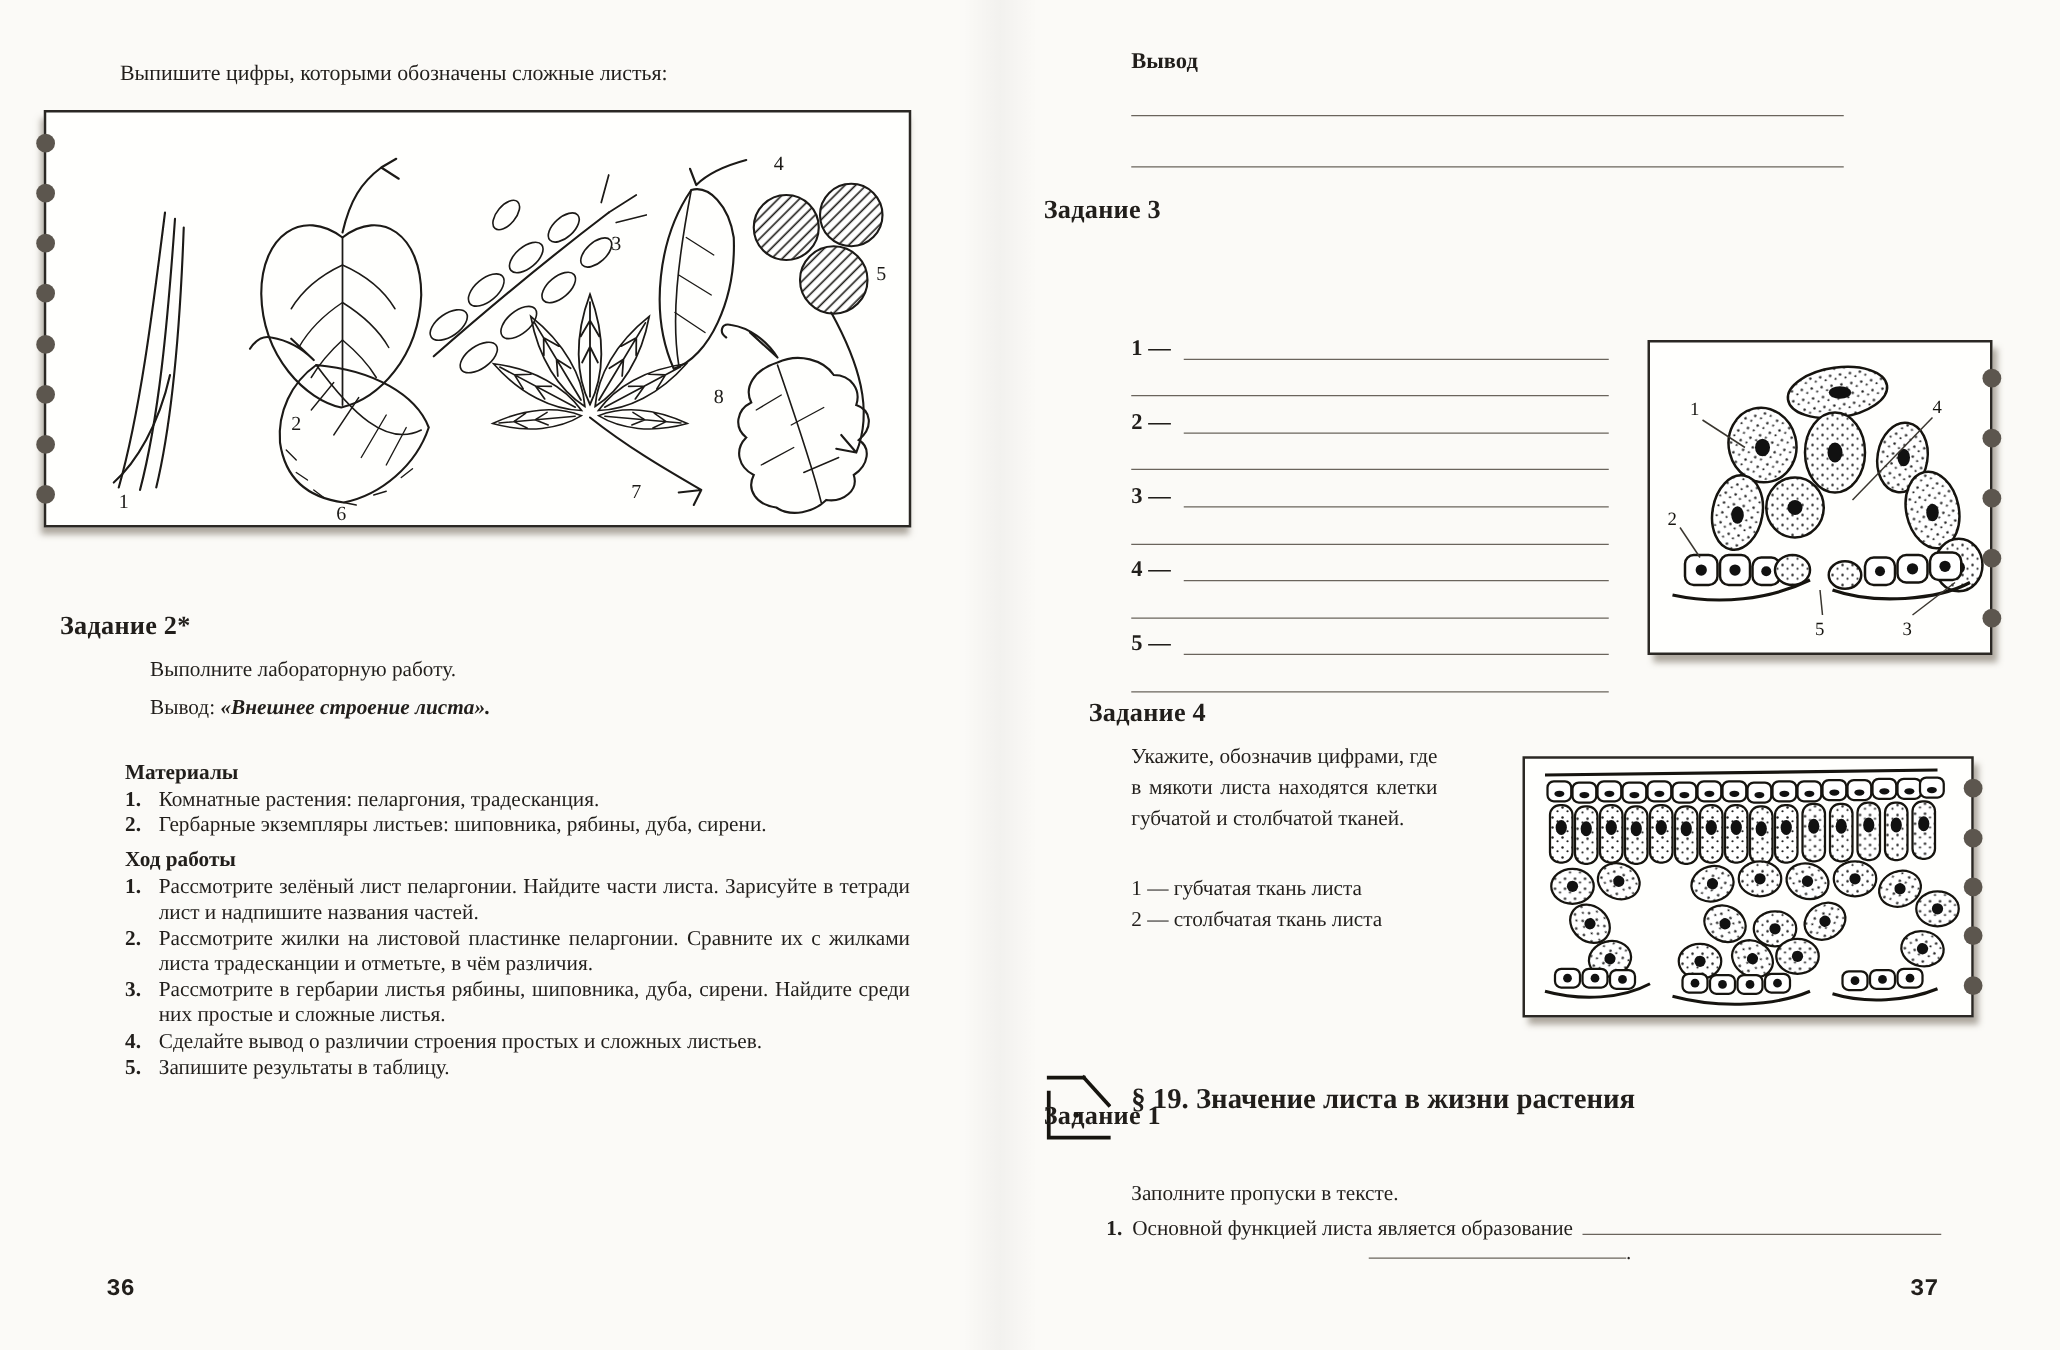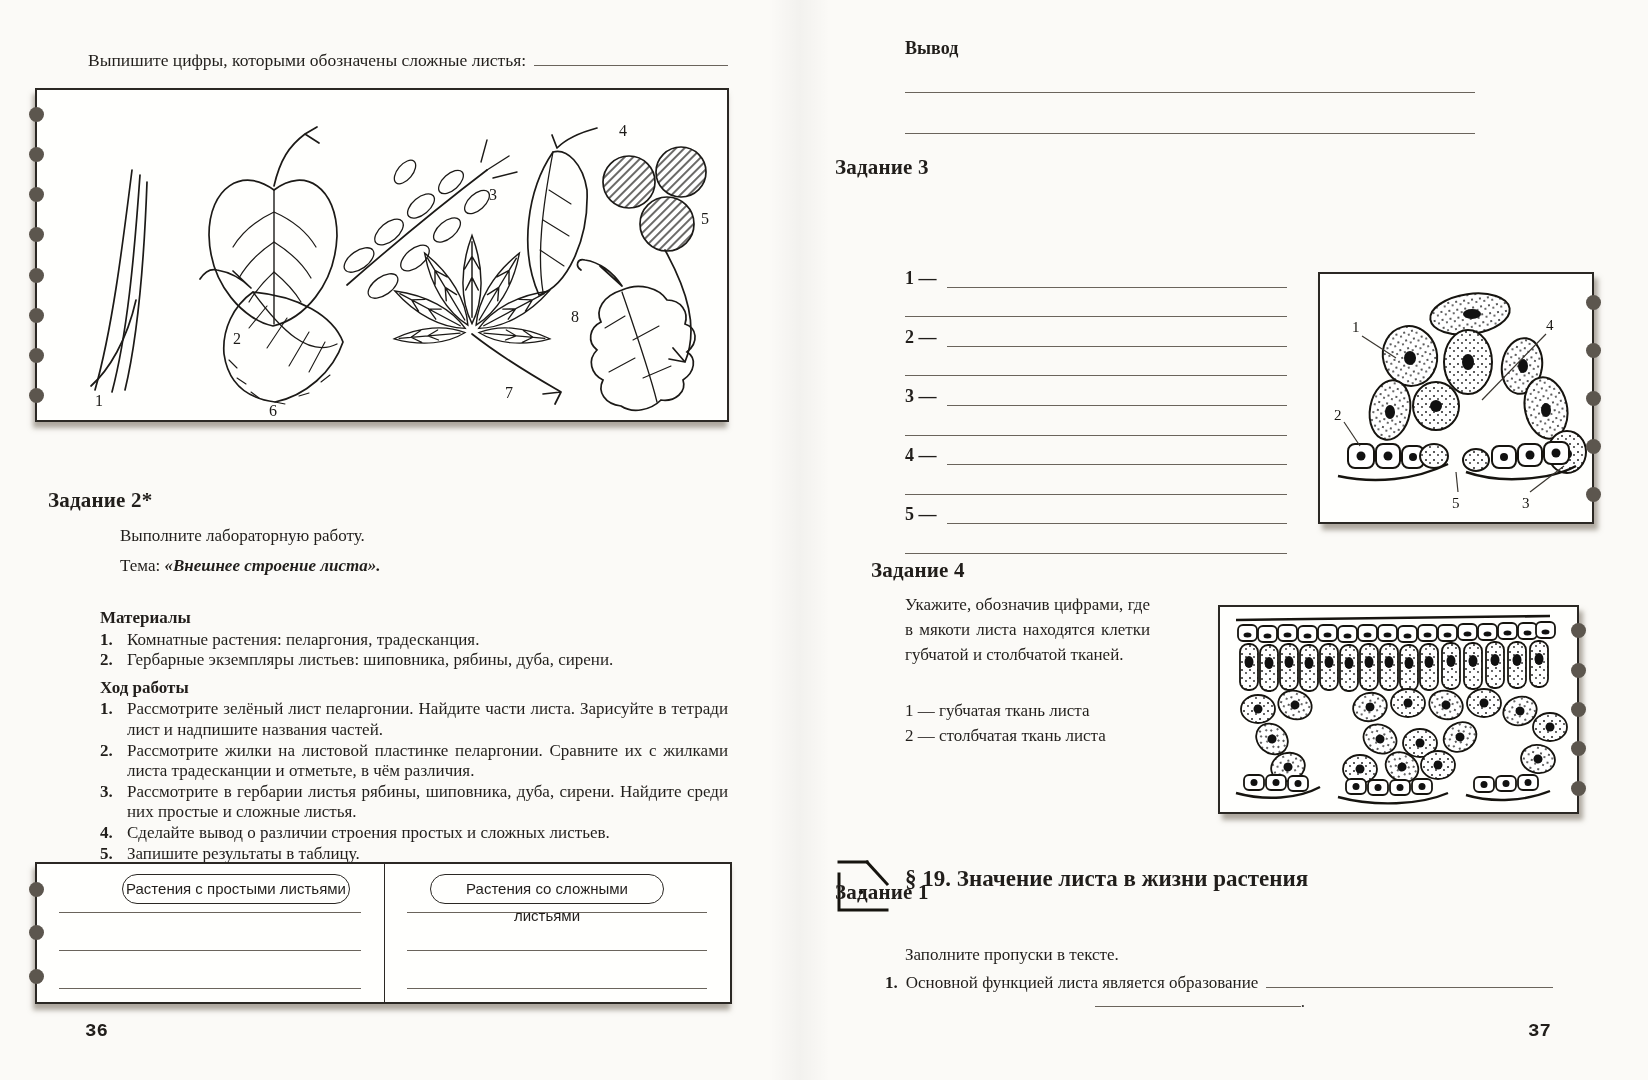--- a/index.html
+++ b/index.html
@@ -49,21 +49,21 @@
   .fillrow .num{font-weight:bold;margin-right:8px;}
   .fillrow .rule{flex:1;margin-left:8px;height:15px;}
   svg text{font-family:"Liberation Serif","DejaVu Serif",serif;}
 </style>
 </head>
 <body>
 
 <div class="screen">
   <div class="gutter"></div>
 
-  <div class="abs promptrow" style="left:88px;top:48px;width:640px;">
+  <div class="abs promptrow" style="left:88px;top:48px;width:640px;flex-direction:column;">
     <span>Выпишите цифры, которыми обозначены сложные листья:</span>
     <span class="rule"></span>
   </div>
 
   <div class="figbox sh-l" style="left:35px;top:88px;width:690px;height:330px;">
     <div class="scallops left">
       <div class="bump"></div>
         <div class="bump"></div>
         <div class="bump"></div>
         <div class="bump"></div>
@@ -165,21 +165,21 @@
         <text x="232" y="326">6</text>
         <text x="468" y="308">7</text>
         <text x="534" y="232">8</text>
       </g>
     </svg>
   </div>
 
   <div class="abs h-task" style="left:48px;top:488px;">Задание 2*</div>
   <div class="abs body-t" style="left:120px;top:525px;">Выполните лабораторную работу.</div>
   <div class="abs body-t" style="left:120px;top:555px;">
-    <span>Тема:</span>
+    <span>Вывод:</span>
     <span class="bi">«Внешнее строение листа».</span>
   </div>
 
   <div class="abs flow" style="left:100px;top:608px;width:628px;">
     <div class="subhead">Материалы</div>
     <div class="li">
         <span class="num">1.</span>
         <span class="txt">Комнатные растения: пеларгония, традесканция.</span>
       </div>
     <div class="li">
@@ -203,36 +203,20 @@
     <div class="li">
         <span class="num">4.</span>
         <span class="txt">Сделайте вывод о различии строения простых и сложных листьев.</span>
       </div>
     <div class="li">
         <span class="num">5.</span>
         <span class="txt">Запишите результаты в таблицу.</span>
       </div>
   </div>
 
-  <div class="tbl sh-l" style="left:35px;top:862px;width:693px;height:138px;">
-    <div class="scallops left">
-      <div class="bump"></div>
-        <div class="bump"></div>
-        <div class="bump"></div>
-    </div>
-    <div class="vdiv" style="left:347px;top:0;height:138px;"></div>
-    <div class="pill" style="left:85px;top:10px;width:226px;">Растения с простыми листьями</div>
-    <div class="pill" style="left:393px;top:10px;width:232px;">Растения со сложными листьями</div>
-    <div class="abs rule" style="left:22px;top:48px;width:302px;"></div>
-    <div class="abs rule" style="left:370px;top:48px;width:300px;"></div>
-    <div class="abs rule" style="left:22px;top:86px;width:302px;"></div>
-    <div class="abs rule" style="left:370px;top:86px;width:300px;"></div>
-    <div class="abs rule" style="left:22px;top:124px;width:302px;"></div>
-    <div class="abs rule" style="left:370px;top:124px;width:300px;"></div>
-  </div>
 
   <div class="abs pagenum" style="left:85px;top:1020px;">36</div>
 
   <div class="abs bold" style="left:905px;top:38px;font-size:18px;">Вывод</div>
   <div class="abs rule" style="left:905px;top:92px;width:570px;"></div>
   <div class="abs rule" style="left:905px;top:133px;width:570px;"></div>
 
   <div class="abs h-task" style="left:835px;top:155px;">Задание 3</div>
 
   <div class="blankrows" style="left:905px;top:258px;width:382px;">

